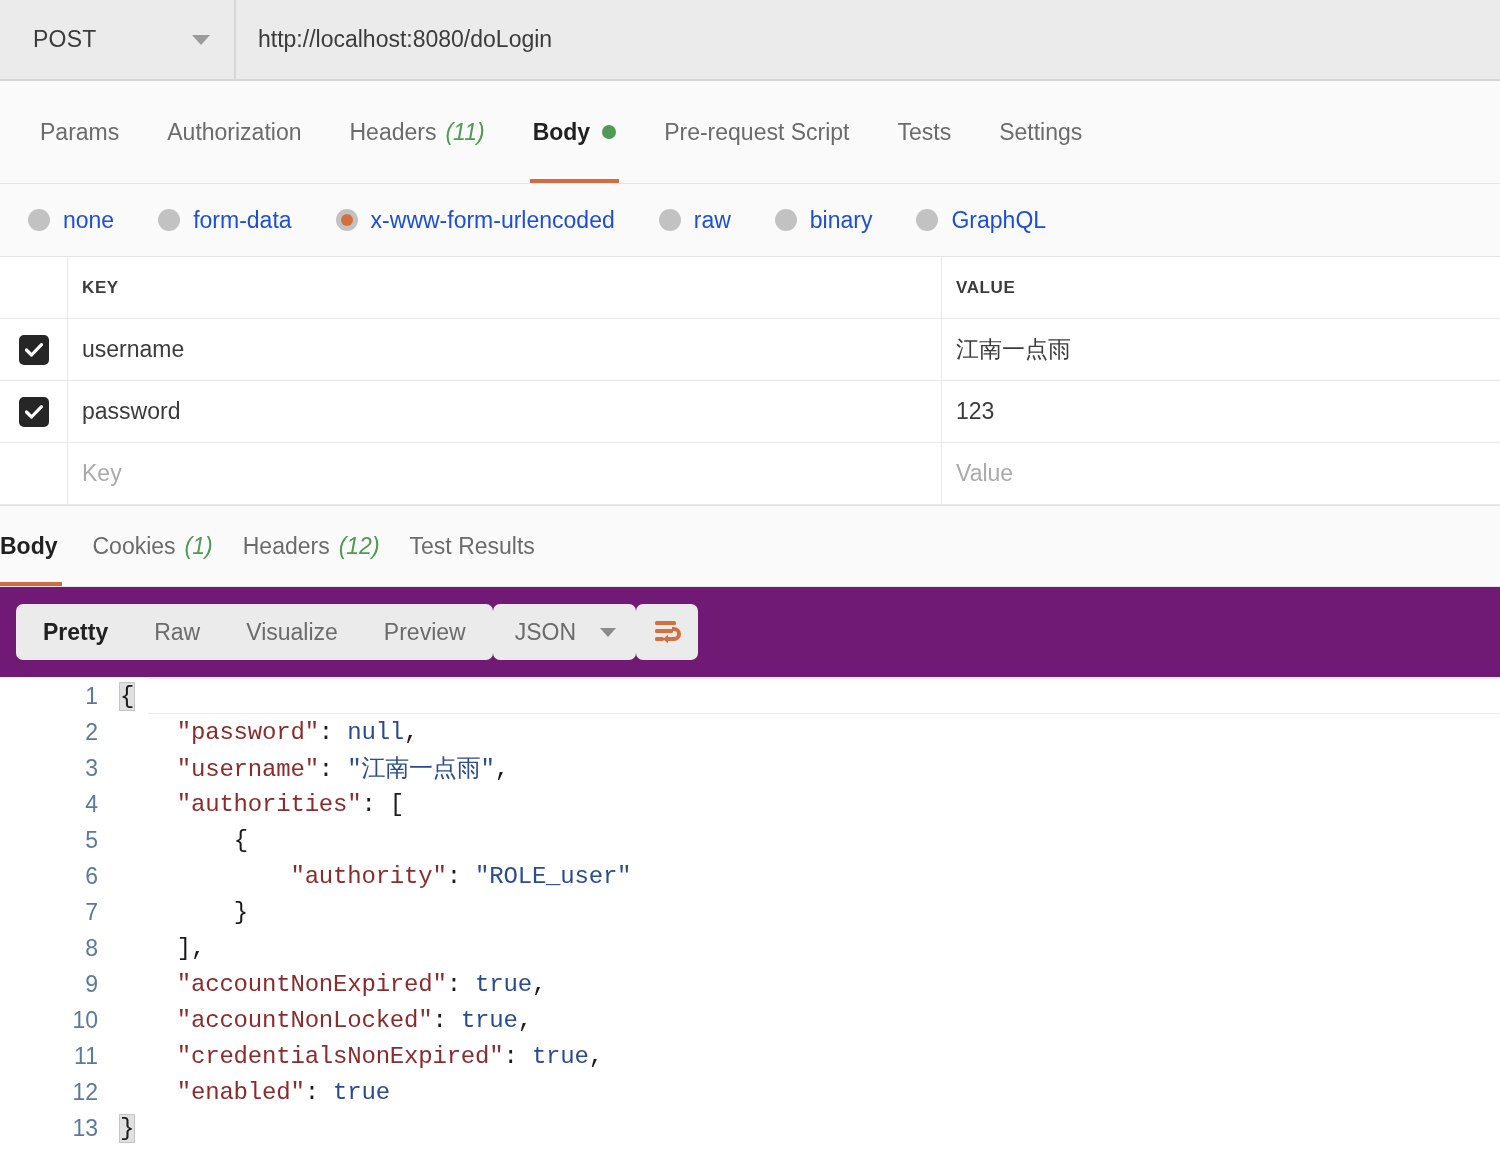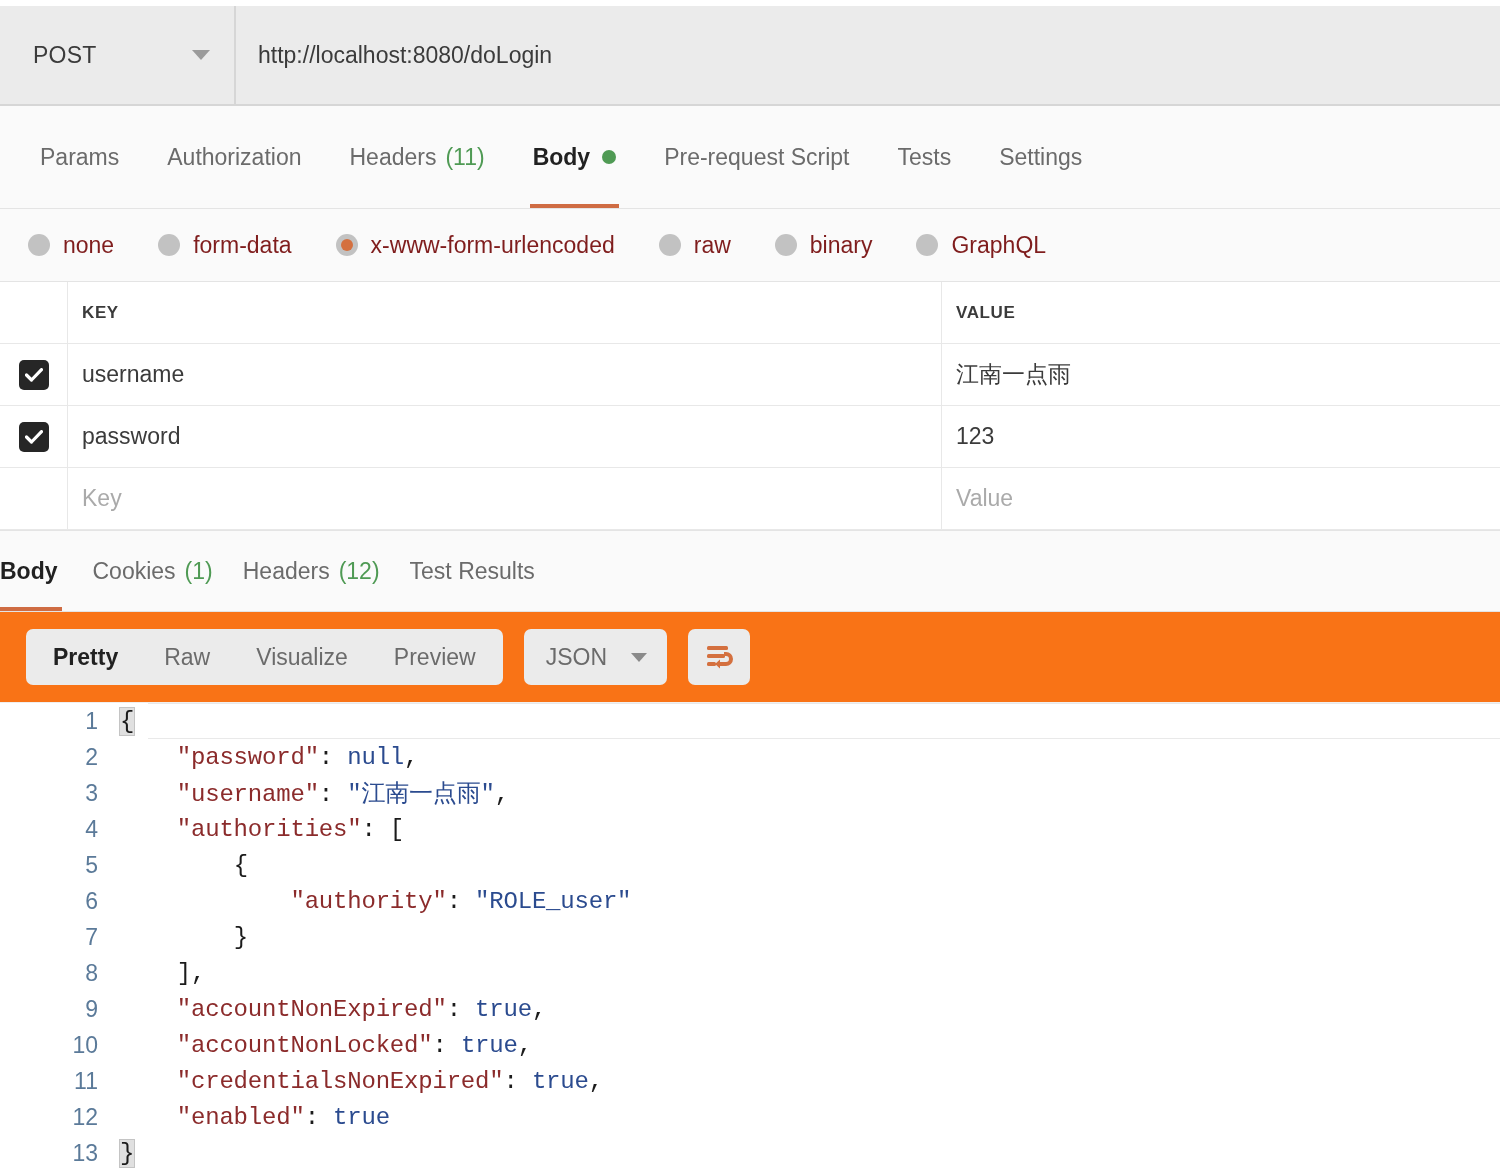--- a/index.html
+++ b/index.html
@@ -7,27 +7,26 @@
     width: 1500px;
     height: 1168px;
     background: #ffffff;
     font-family: "Liberation Sans", sans-serif;
     -webkit-font-smoothing: antialiased;
     overflow: hidden;
   }
 
   
   .url-bar {
-    height: 100px;
+    height: 81px;
     background: #ebebeb;
     border-bottom: 2px solid #d6d6d6;
     display: flex;
     align-items: stretch;
     position: relative;
-    margin-top: 6px;
   }
   .method-select {
     width: 236px;
     display: flex;
     align-items: center;
     justify-content: space-between;
     padding: 0 24px 0 33px;
     border-right: 2px solid #d6d6d6;
     background: #ebebeb;
     cursor: pointer;
@@ -77,21 +76,21 @@
   }
   .req-tab.active { color: #212121; font-weight: 600; }
   .req-tab.active::after {
     content: "";
     position: absolute;
     left: 21px; right: 21px;
     bottom: 0;
     height: 4px;
     background: #cf6c43;
   }
-  .count-badge { color: #4f9a54; margin-left: 9px; }
+  .count-badge { color: #4f9a54; margin-left: 9px; font-style: italic; }
   .green-dot {
     width: 14px; height: 14px;
     border-radius: 50%;
     background: #4f9a54;
     margin-left: 12px;
     display: inline-block;
   }
 
   
   .radio-row {
@@ -119,21 +118,21 @@
     justify-content: center;
   }
   .radio-item.selected .radio-dot::after {
     content: "";
     width: 12px; height: 12px;
     border-radius: 50%;
     background: #d4703f;
   }
   .radio-label {
     font-size: 23px;
-    color: #7f1d1d;
+    color: #1d4ed8;
     white-space: nowrap;
   }
 
   
   .kv-table { background: #ffffff; }
   .kv-row {
     display: flex;
     border-bottom: 1px solid #e8e8e8;
     height: 62px;
     align-items: stretch;
@@ -208,25 +207,24 @@
     position: absolute;
     left: 0; right: 16px;
     bottom: 0;
     height: 4px;
     background: #cf6c43;
   }
 
   
   .view-toolbar {
     height: 90px;
-    background: #f97316;
-    display: flex;
-    align-items: center;
-    padding-left: 26px;
-    gap: 21px;
+    background: #701a75;
+    display: flex;
+    align-items: center;
+    padding-left: 16px;
   }
   .seg-group {
     background: #ebebeb;
     border-radius: 7px;
     display: flex;
     align-items: center;
     height: 56px;
     padding: 0 4px;
   }
   .seg-btn {

